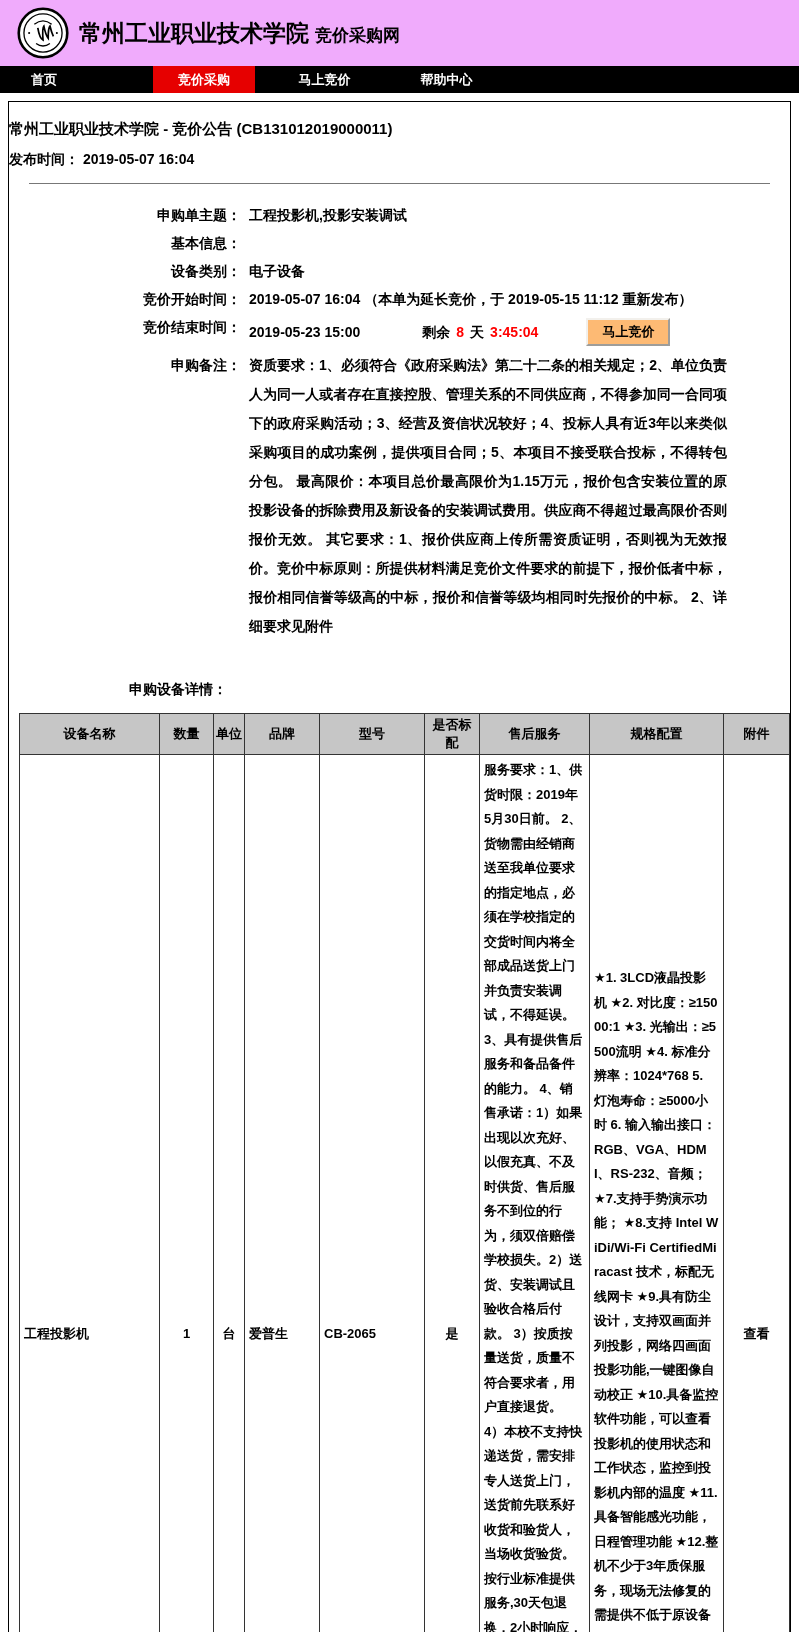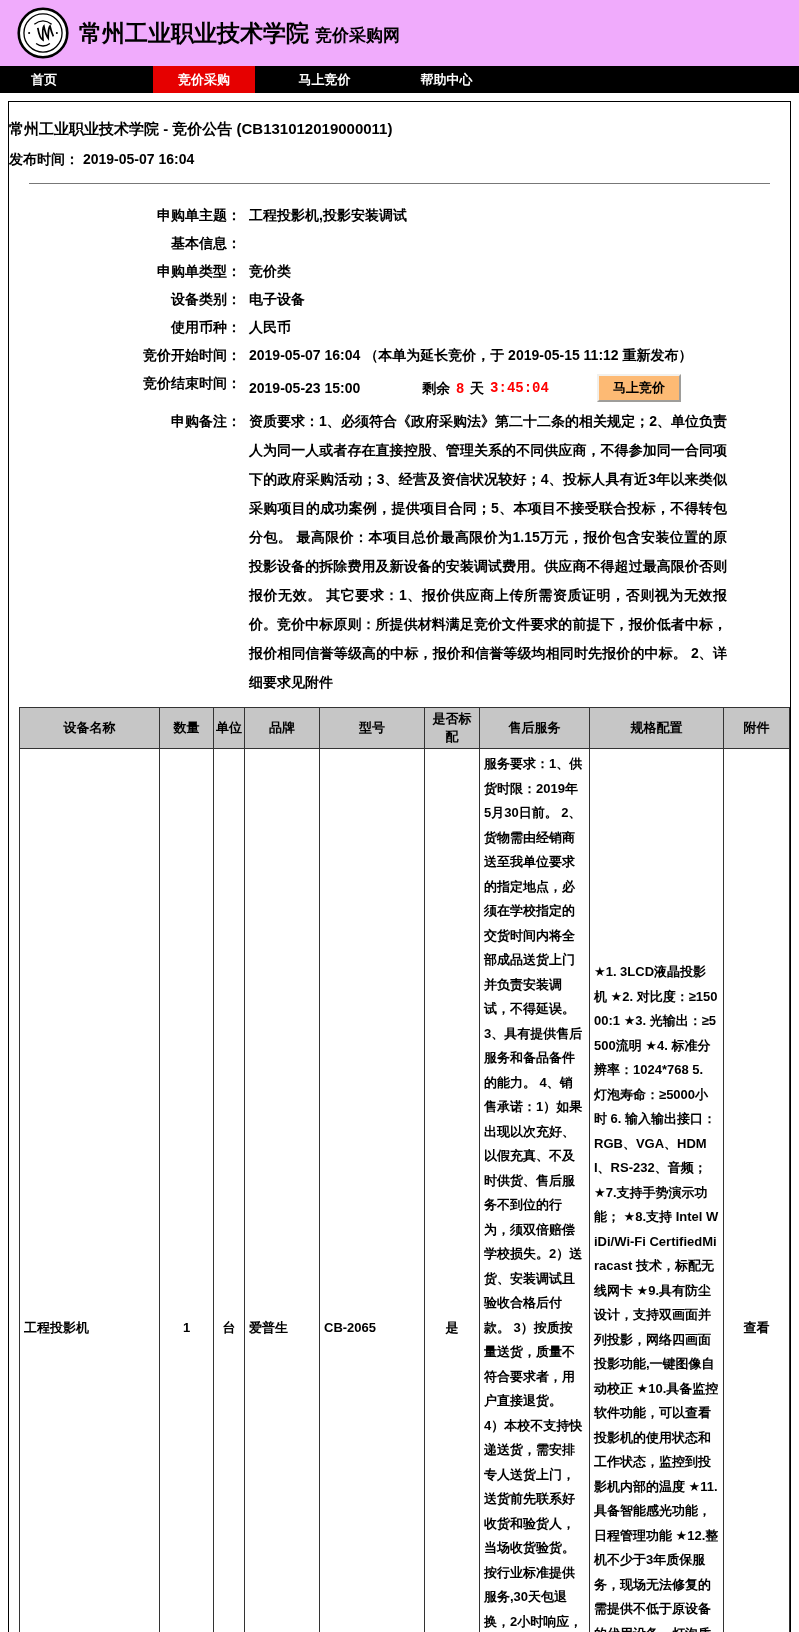--- a/index.html
+++ b/index.html
@@ -37,21 +37,21 @@
   
   .info-section { margin-top:22px; font-size:14px; }
   .info-row { display:flex; margin-bottom:10px; line-height:18px; }
   .info-label { width:232px; text-align:right; font-weight:bold; flex:0 0 232px; }
   .info-value { margin-left:8px; font-weight:bold; max-width:500px; }
   .remark-row .info-value { width:478px; text-align:justify; line-height:29px; margin-top:-5px; }
   .countdown { display:inline-flex; align-items:center; }
   .cd-label { margin-left:62px; }
   .cd-days { color:#f00; margin:0 6px; }
   .cd-unit { }
-  .cd-time { color:#f00; margin-left:6px;font-family:Liberation Mono, monospace; }
+  .cd-time { color:#f00; margin-left:6px; }
   .bid-btn {
     margin-left:48px; font-size:13px; font-weight:bold;
     background:#fdba74; border:2px outset #f2f0ec; padding:3px 14px;
     cursor:pointer; color:#000; font-family:inherit;
   }
 
   
   .detail-label { margin:40px 0 14px 120px; font-size:14px; font-weight:bold; }
   table.detail { border-collapse:collapse; margin-left:10px; table-layout:fixed; width:770px; }
   table.detail th, table.detail td { border:1px solid #333; font-size:13px; vertical-align:middle; }
@@ -103,30 +103,22 @@
       <div class="info-row">
         <div class="info-label">申购单主题：</div>
         <div class="info-value">工程投影机,投影安装调试</div>
       </div>
 
       <div class="info-row">
         <div class="info-label">基本信息：</div>
         <div class="info-value"></div>
       </div>
       <div class="info-row">
-        <div class="info-label">申购单类型：</div>
-        <div class="info-value">竞价类</div>
-      </div>
-      <div class="info-row">
         <div class="info-label">设备类别：</div>
         <div class="info-value">电子设备</div>
-      </div>
-      <div class="info-row">
-        <div class="info-label">使用币种：</div>
-        <div class="info-value">人民币</div>
       </div>
       <div class="info-row">
         <div class="info-label">竞价开始时间：</div>
         <div class="info-value">2019-05-07 16:04 （本单为延长竞价，于 2019-05-15 11:12 重新发布）</div>
       </div>
 
       <div class="info-row">
         <div class="info-label">竞价结束时间：</div>
         <div class="info-value countdown">
           <span>2019-05-23 15:00</span>
@@ -137,20 +129,21 @@
           <button class="bid-btn">马上竞价</button>
         </div>
       </div>
 
       <div class="info-row remark-row">
         <div class="info-label">申购备注：</div>
         <div class="info-value">资质要求：1、必须符合《政府采购法》第二十二条的相关规定；2、单位负责人为同一人或者存在直接控股、管理关系的不同供应商，不得参加同一合同项下的政府采购活动；3、经营及资信状况较好；4、投标人具有近3年以来类似采购项目的成功案例，提供项目合同；5、本项目不接受联合投标，不得转包分包。 最高限价：本项目总价最高限价为1.15万元，报价包含安装位置的原投影设备的拆除费用及新设备的安装调试费用。供应商不得超过最高限价否则报价无效。 其它要求：1、报价供应商上传所需资质证明，否则视为无效报价。竞价中标原则：所提供材料满足竞价文件要求的前提下，报价低者中标，报价相同信誉等级高的中标，报价和信誉等级均相同时先报价的中标。 2、详细要求见附件</div>
       </div>
     </div>
 
+    <div class="detail-label">申购设备详情：</div>
 
     <table class="detail">
       <colgroup>
         <col style="width:140px">
           <col style="width:54px">
           <col style="width:31px">
         <col style="width:75px">
           <col style="width:105px">
           <col style="width:55px">
         <col style="width:110px">

